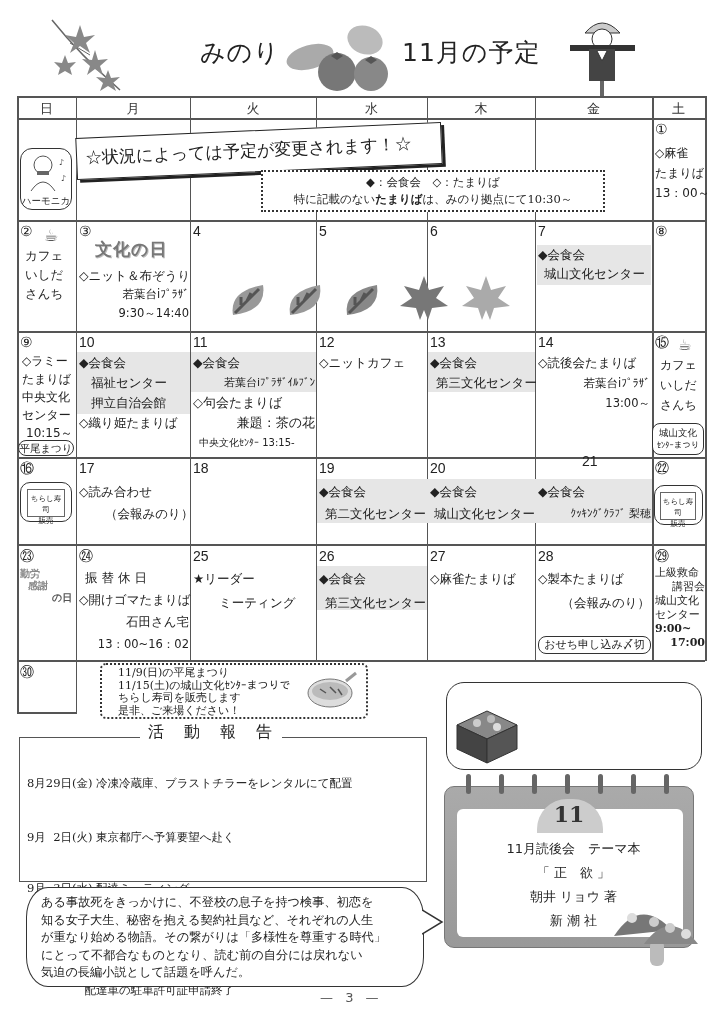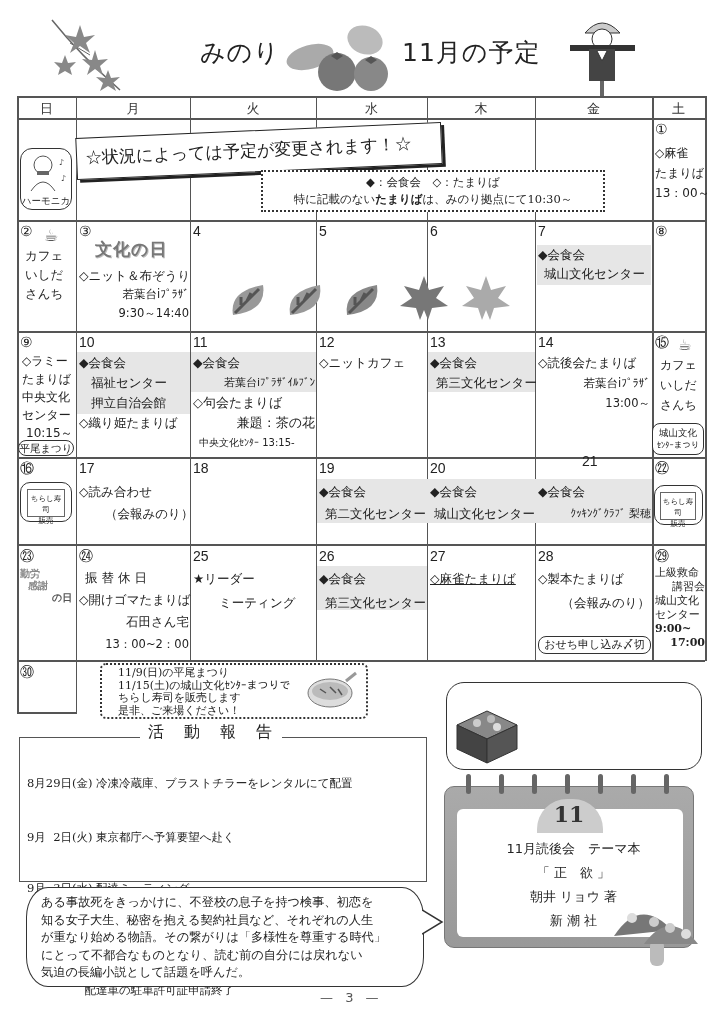--- a/index.html
+++ b/index.html
@@ -249,35 +249,35 @@
 <div class="abs" style="left:20px;top:568px;width:54px;height:40px;font-size:10px;color:#888;font-weight:bold;line-height:12px;">
   <div>勤労</div>
   <div style="padding-left:8px;">感謝</div>
   <div style="padding-left:32px;color:#555;">の日</div>
 </div>
 <div class="daynum" style="left:79px;top:548px;">㉔</div>
 <div class="cell-txt" style="left:79px;top:567px;width:110px;line-height:22px;">
   <div style="padding-left:6px;">振 替 休 日</div>
   <div>◇開けゴマたまりば</div>
   <div style="text-align:right;">石田さん宅</div>
-  <div style="text-align:right;font-size:11.5px;">13：00~2：00</div>
+  <div style="text-align:right;font-size:11.5px;">13：00~16：02</div>
 </div>
 <div class="daynum" style="left:193px;top:548px;">25</div>
 <div class="cell-txt" style="left:193px;top:567px;line-height:24px;">
   <div>★リーダー</div>
   <div style="padding-left:26px;">ミーティング</div>
 </div>
 <div class="daynum" style="left:319px;top:548px;">26</div>
 <div class="shade" style="left:317px;top:566px;width:110px;height:44px;"></div>
 <div class="cell-txt" style="left:319px;top:567px;line-height:24px;">
   <div>◆会食会</div>
   <div style="padding-left:6px;">第三文化センター</div>
 </div>
 <div class="daynum" style="left:430px;top:548px;">27</div>
-<div class="cell-txt" style="left:430px;top:567px;line-height:24px;text-decoration:underline;">
+<div class="cell-txt" style="left:430px;top:567px;line-height:24px;">
   <div>◇麻雀たまりば</div>
 </div>
 <div class="daynum" style="left:538px;top:548px;">28</div>
 <div class="cell-txt" style="left:538px;top:567px;width:112px;line-height:24px;">
   <div>◇製本たまりば</div>
   <div style="text-align:right;">（会報みのり）</div>
 </div>
 <div class="pill" style="left:538px;top:636px;width:113px;height:18px;line-height:16px;font-size:11px;">おせち申し込み〆切</div>
 <div class="daynum" style="left:655px;top:548px;">㉙</div>
 <div class="cell-txt serif" style="left:655px;top:566px;width:50px;font-size:11px;line-height:14px;">

